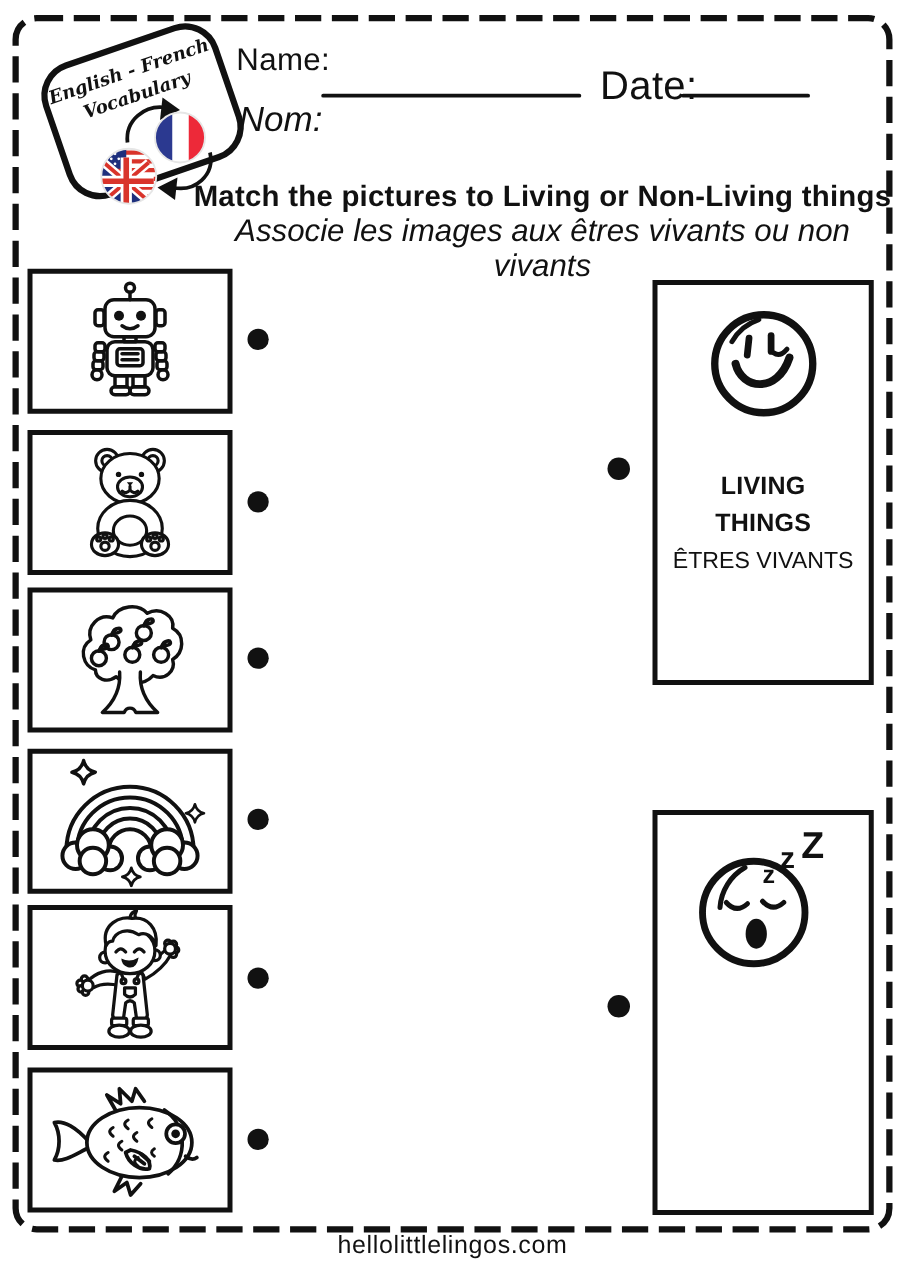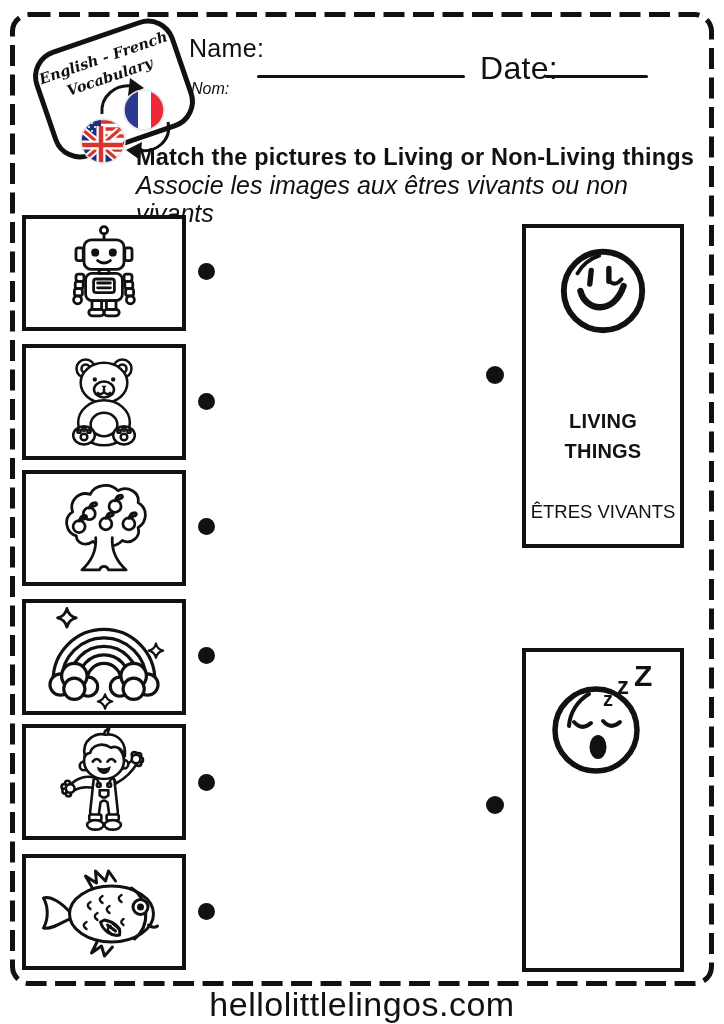--- a/index.html
+++ b/index.html
@@ -21,52 +21,51 @@
     background:#fff;
   }
   .badge-text {
     text-align:center; padding-top:9px;
     font-family:"DejaVu Serif", serif;
     font-weight:bold; font-style:italic;
     font-size:14.5px; line-height:1.35; color:#111;
   }
   .flags-svg { position:absolute; left:0; top:0; width:180px; height:170px; pointer-events:none; }
   .name-label { left:189px; top:34px; font-size:25px; letter-spacing:.3px; }
-  .nom-label  { left:191px; top:80px; font-size:16px; font-style:italic; }
+  .nom-label  { left:191px; top:80px; font-size:28px; font-style:italic; }
   .date-label { left:480px; top:50px; font-size:32px; letter-spacing:.3px; }
   .u-line { height:3px; background:#111; border-radius:2px; }
   .name-line { left:257px; top:75px; width:208px; }
   .date-line { left:545px; top:75px; width:103px; }
-  .title-block { left:136px; top:143px; width:570px; }
+  .title-block { left:149px; top:143px; width:570px; text-align:center; }
   .title-en { font-size:23.5px; font-weight:bold; line-height:28px; letter-spacing:.2px; }
   .title-fr { font-size:25px; font-style:italic; line-height:28px; }
   
   .pic-box {
     position:absolute; left:22px; width:164px; height:116px;
     border:4px solid #111; background:#fff;
     display:flex; align-items:center; justify-content:center;
   }
   .dot {
     position:absolute; width:17px; height:17px; border-radius:50%;
     background:#111;
   }
   
   .cat-box {
-    position:absolute; left:522px; width:162px; height:324px;
+    position:absolute; left:522px; width:177px; height:324px;
     border:4px solid #111; background:#fff;
     display:flex; flex-direction:column; align-items:center;
     text-align:center;
-    gap:32px;
   }
   .cat-title { font-size:20px; font-weight:bold; line-height:30px; letter-spacing:.2px; width:150px; }
   .cat-subtitle { font-size:18.5px; line-height:28px; width:150px; }
   
   .footer {
     left:0; top:985px; width:724px; text-align:center;
-    font-size:34px; letter-spacing:.5px; color:#111;
+    font-size:20px; letter-spacing:.5px; color:#111;
   }
   svg.line-art { stroke:#111; fill:none; stroke-linecap:round; stroke-linejoin:round; }
 </style>
 </head>
 <body>
 
 <svg class="abs" style="left:0;top:0;" width="724" height="1024" viewBox="0 0 724 1024">
   <rect x="12.5" y="14.5" width="699" height="969" rx="17" fill="none" stroke="#111" stroke-width="5" stroke-dasharray="21 8.5"></rect>
 </svg>
 

